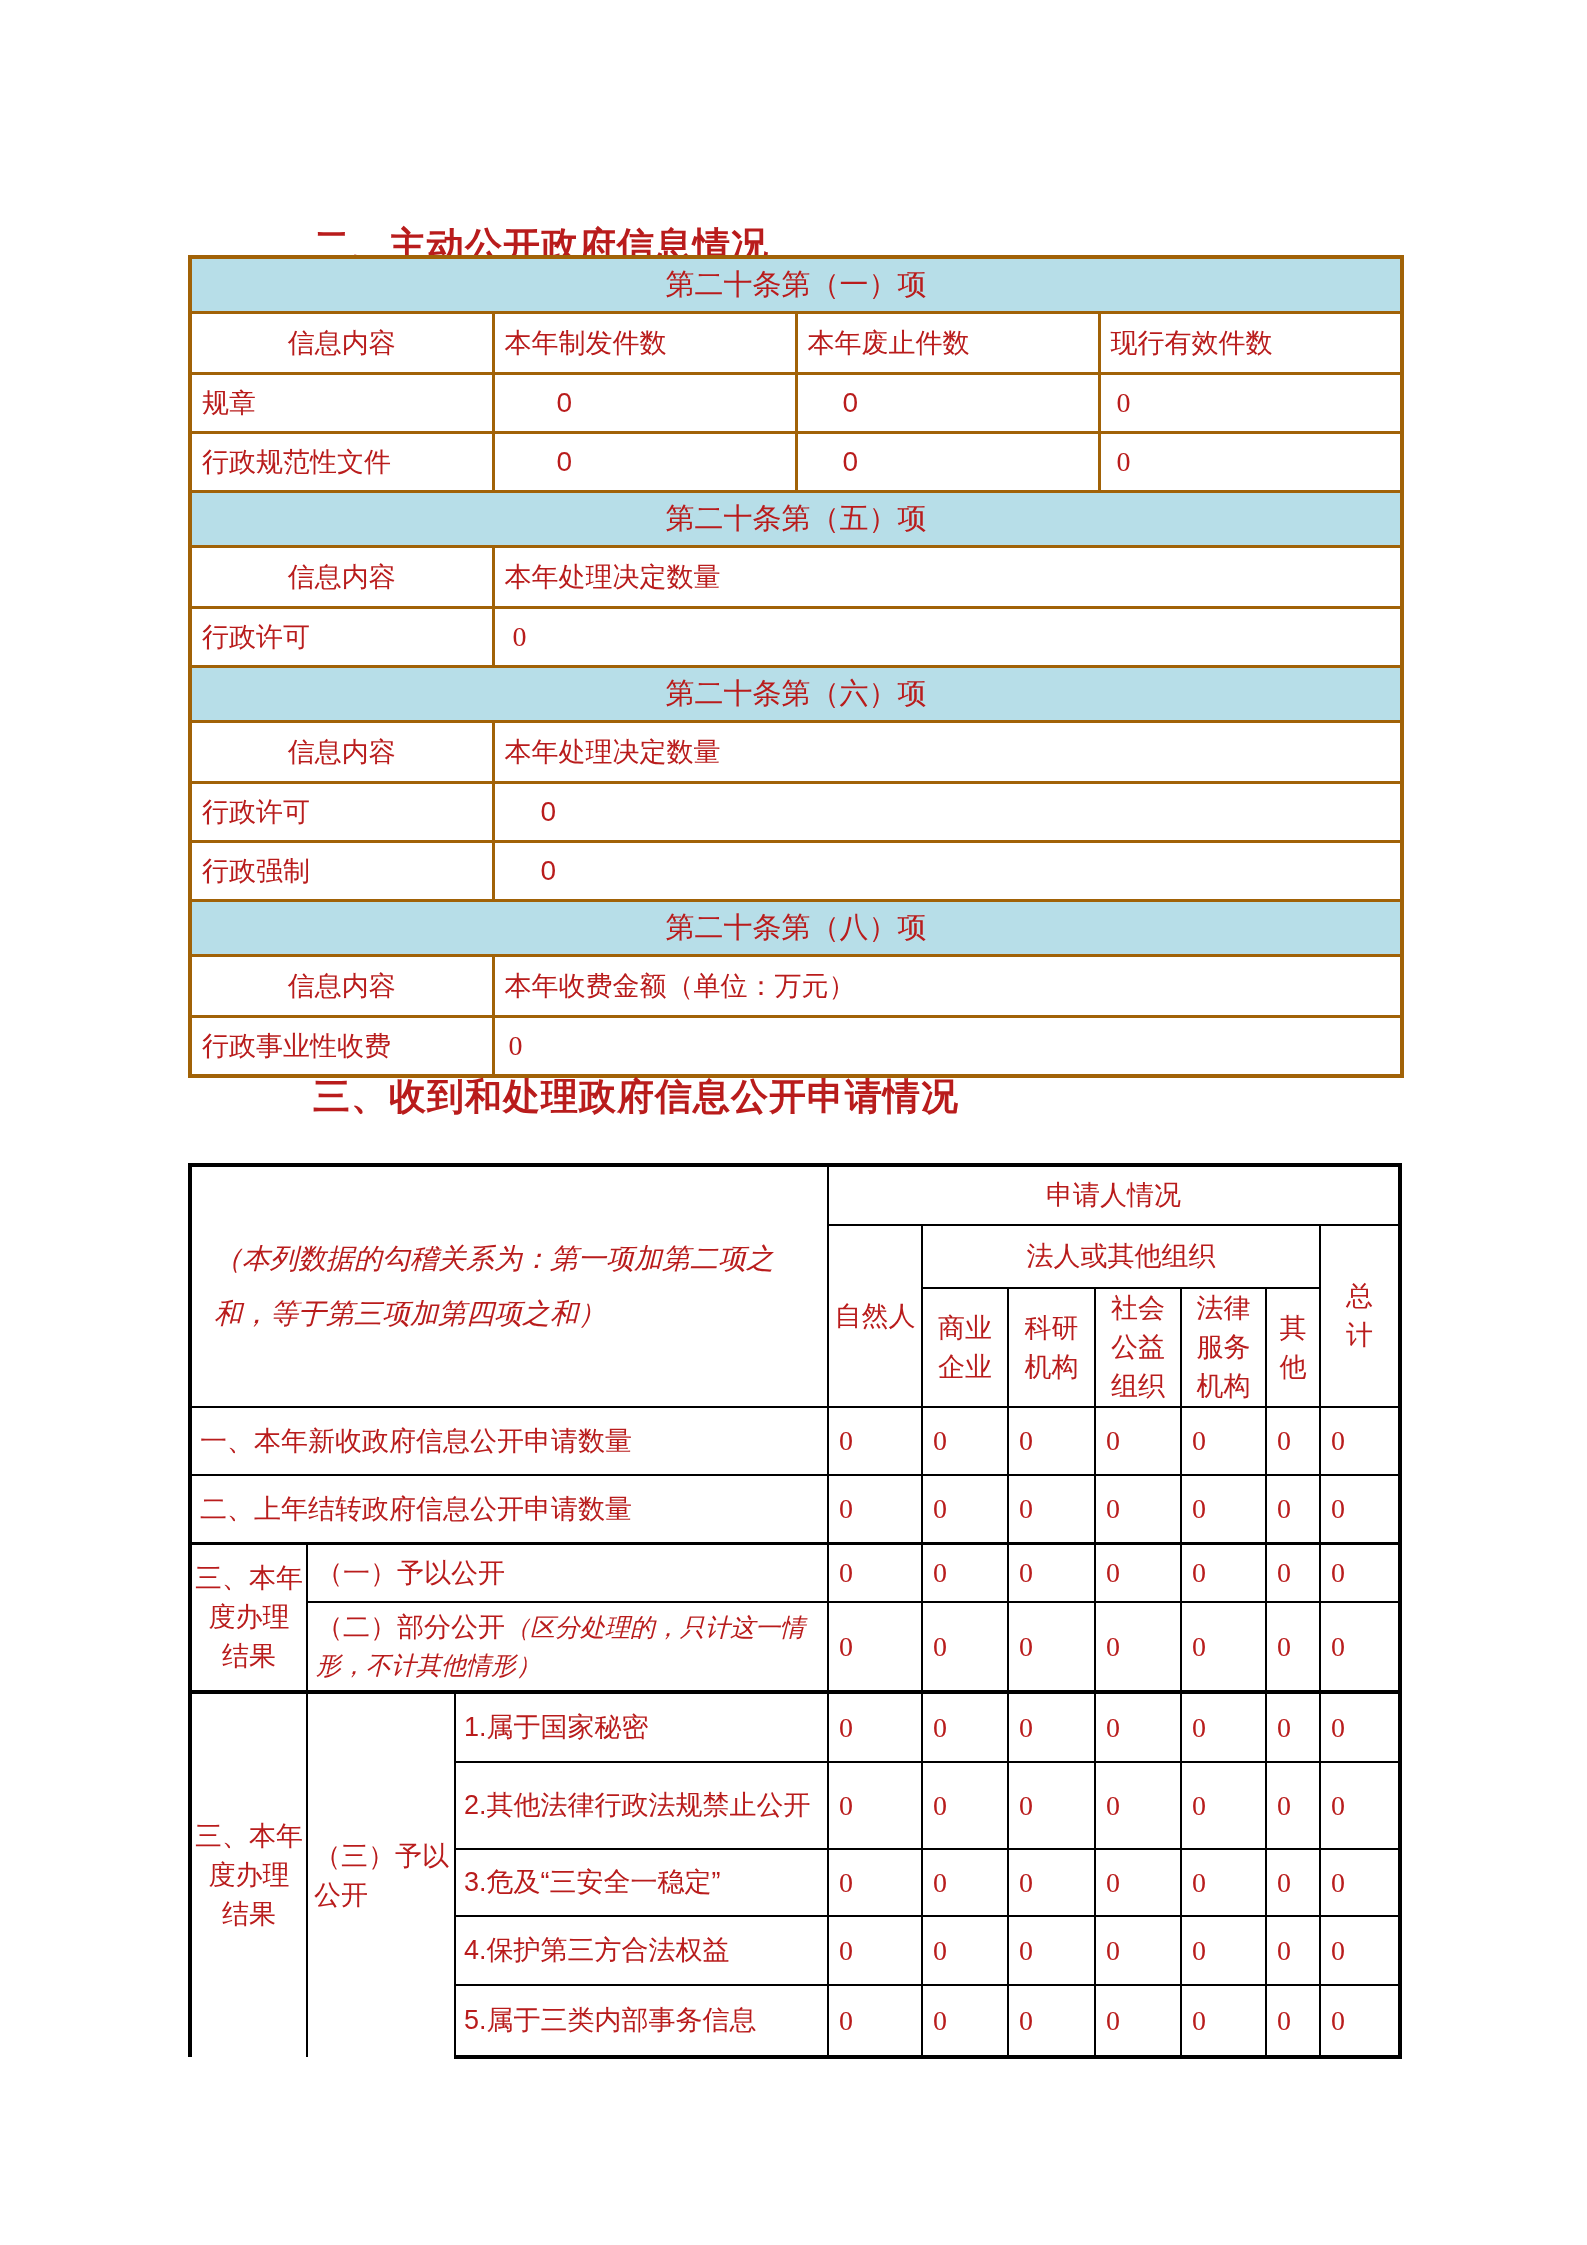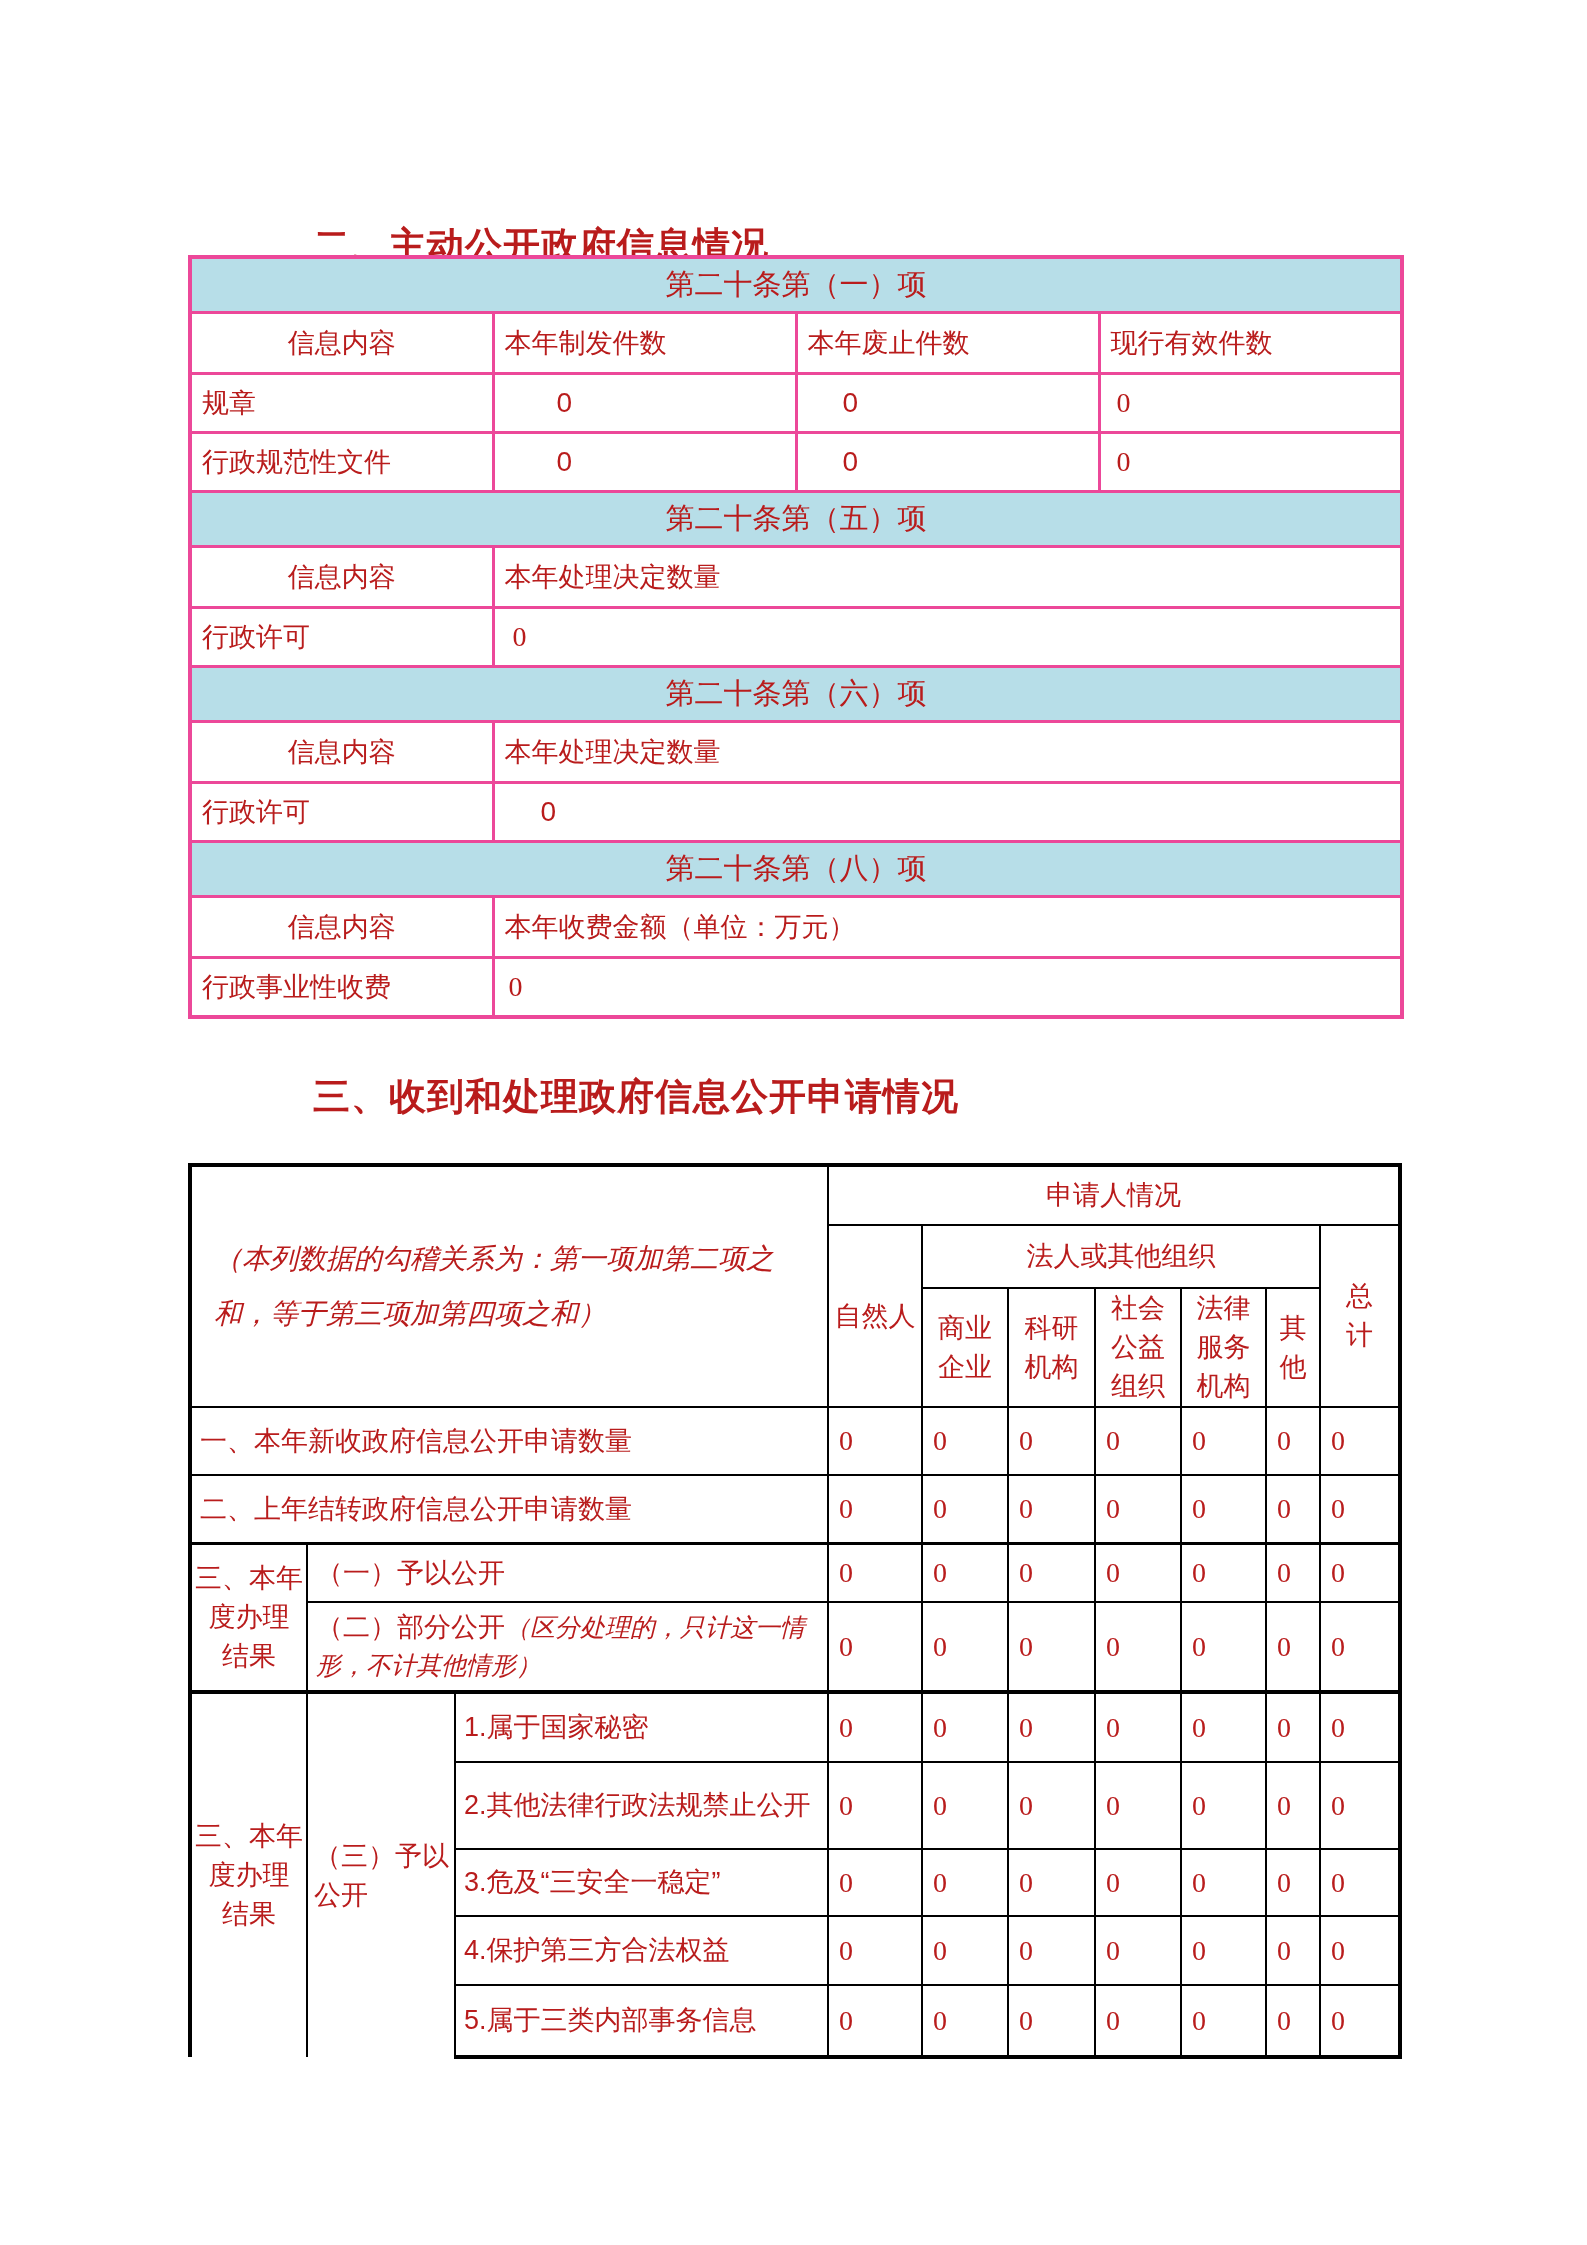--- a/index.html
+++ b/index.html
@@ -12,21 +12,21 @@
     position:absolute; left:313px; font-size:37px; font-weight:bold;
     letter-spacing:1px; white-space:nowrap;
   }
   #title1 { top:190px; }
   #title2 { top:1041px; }
 
   table { border-collapse:collapse; table-layout:fixed; }
 
   
   #t1 { position:absolute; left:188px; top:255px; width:1212px; }
-  #t1 td { border:3px solid #ec4899; font-size:27px; vertical-align:middle; overflow:hidden; }
+  #t1 td { border:3px solid #a16207; font-size:27px; vertical-align:middle; overflow:hidden; }
   #t1 tr.band td { background:var(--band); text-align:center; font-size:29px; height:50px; }
   #t1 tr.hrow td { height:56px; }
   #t1 tr.drow td { height:54px; }
   #t1 td.cc { text-align:center; }
   #t1 td.lab { padding-left:10px; }
   #t1 td.num { font-size:28px; }
 
   
   #t2 { position:absolute; left:188px; top:1163px; width:1212px; }
   #t2 td { border:2px solid #000; font-size:27px; vertical-align:middle; overflow:hidden; }
@@ -120,20 +120,24 @@
           <td colspan="4" class="bl br">第二十条第（六）项</td>
         </tr>
     <tr class="hrow">
       <td class="cc bl">信息内容</td>
       <td colspan="3" class="lab br">本年处理决定数量</td>
     </tr>
     <tr class="drow">
       <td class="lab bl">行政许可</td>
       <td colspan="3" class="num br" style="padding-left:46px">0</td>
     </tr>
+    <tr class="drow">
+      <td class="lab bl">行政强制</td>
+      <td colspan="3" class="num br" style="padding-left:46px">0</td>
+    </tr>
     <tr class="band">
           <td colspan="4" class="bl br">第二十条第（八）项</td>
         </tr>
     <tr class="hrow">
       <td class="cc bl">信息内容</td>
       <td colspan="3" class="lab br">本年收费金额（单位：万元）</td>
     </tr>
     <tr class="drow">
       <td class="lab bl bb">行政事业性收费</td>
       <td colspan="3" class="num br bb" style="padding-left:14px;font-family:'Liberation Serif','DejaVu Serif',serif">0</td>

